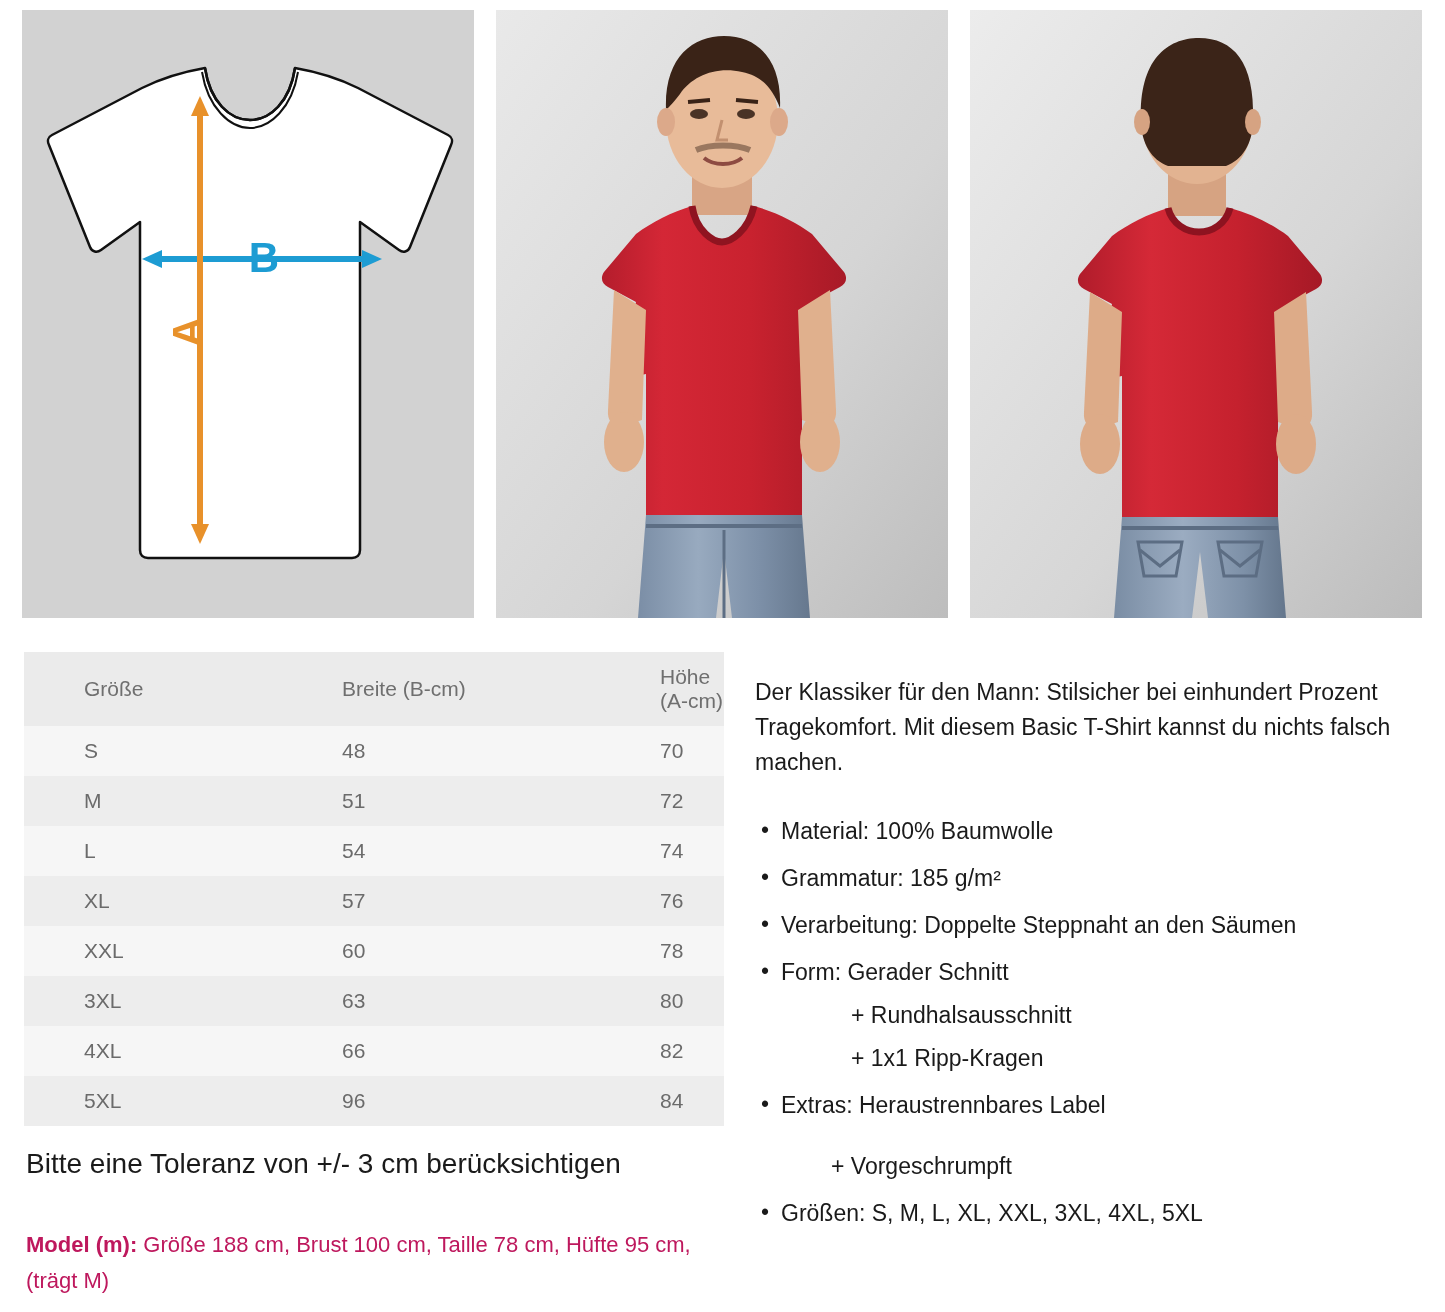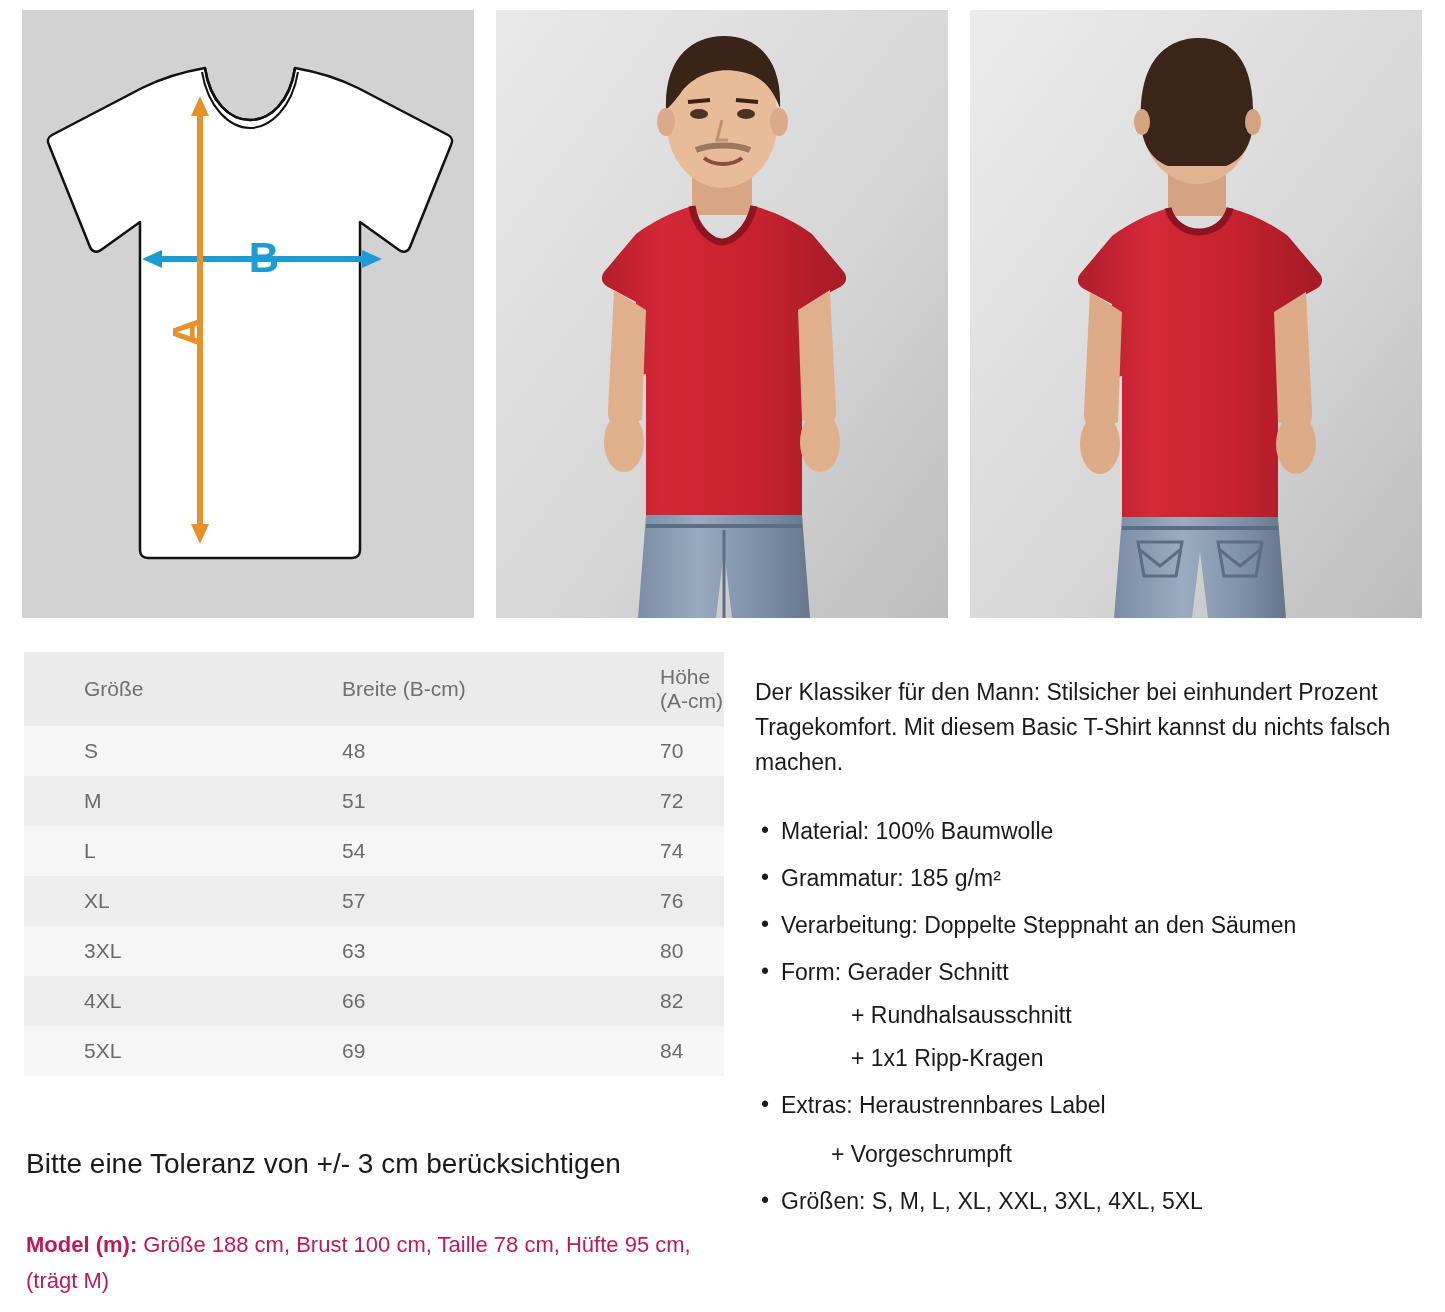--- a/index.html
+++ b/index.html
@@ -132,21 +132,21 @@
   }
   .feature-sub {
     display: block;
     padding-left: 70px;
     margin-top: 8px;
   }
   .feature-sub::before { content: none; }
   .feature-sub2 {
     display: block;
     padding-left: 50px;
-    margin-top: 14px;
+    margin-top: 26px;
   }
 </style>
 </head>
 <body>
 
 <div class="page">
 
   <div class="images-row">
 
     <div class="img-box schematic">
@@ -305,32 +305,37 @@
         <td>L</td>
         <td>54</td>
         <td>74</td>
       </tr>
       <tr>
         <td>XL</td>
         <td>57</td>
         <td>76</td>
       </tr>
       <tr>
+        <td>XXL</td>
+        <td>60</td>
+        <td>78</td>
+      </tr>
+      <tr>
         <td>3XL</td>
         <td>63</td>
         <td>80</td>
       </tr>
       <tr>
         <td>4XL</td>
         <td>66</td>
         <td>82</td>
       </tr>
       <tr>
         <td>5XL</td>
-        <td>69</td>
+        <td>96</td>
         <td>84</td>
       </tr>
     </tbody>
   </table>
 
   <div class="tolerance">Bitte eine Toleranz von +/- 3 cm berücksichtigen</div>
 
   <div class="model-line">
     <b>Model (m):</b><span> Größe 188 cm, Brust 100 cm, Taille 78 cm, Hüfte 95 cm, (trägt M)</span>
   </div>

